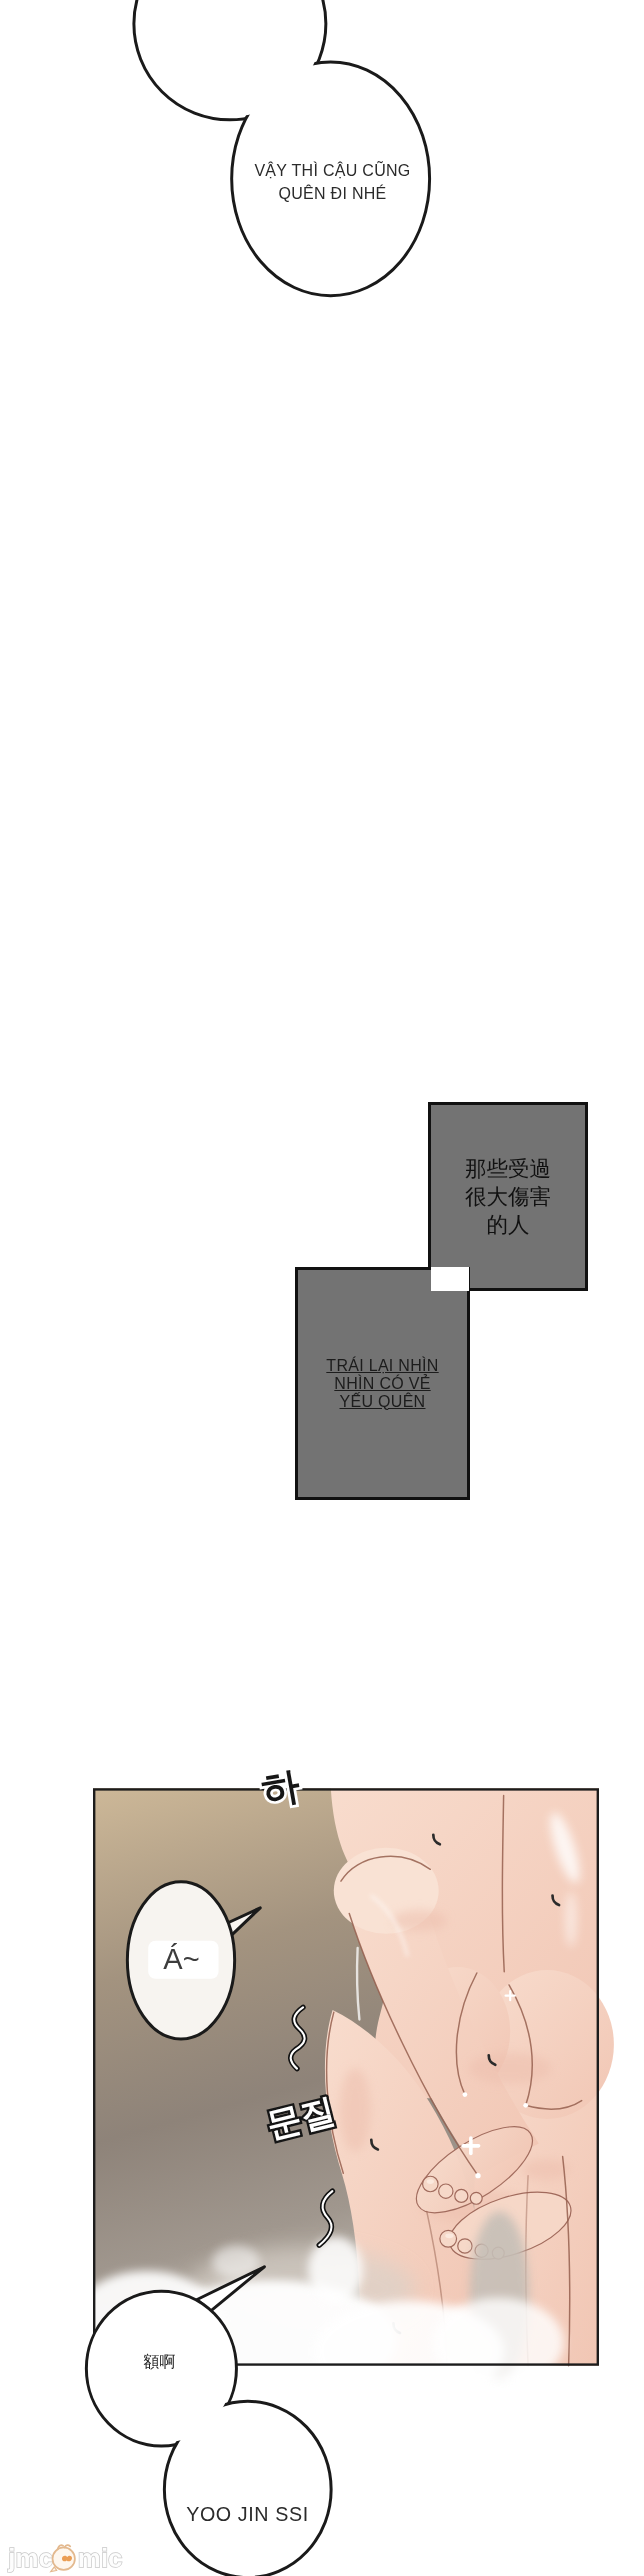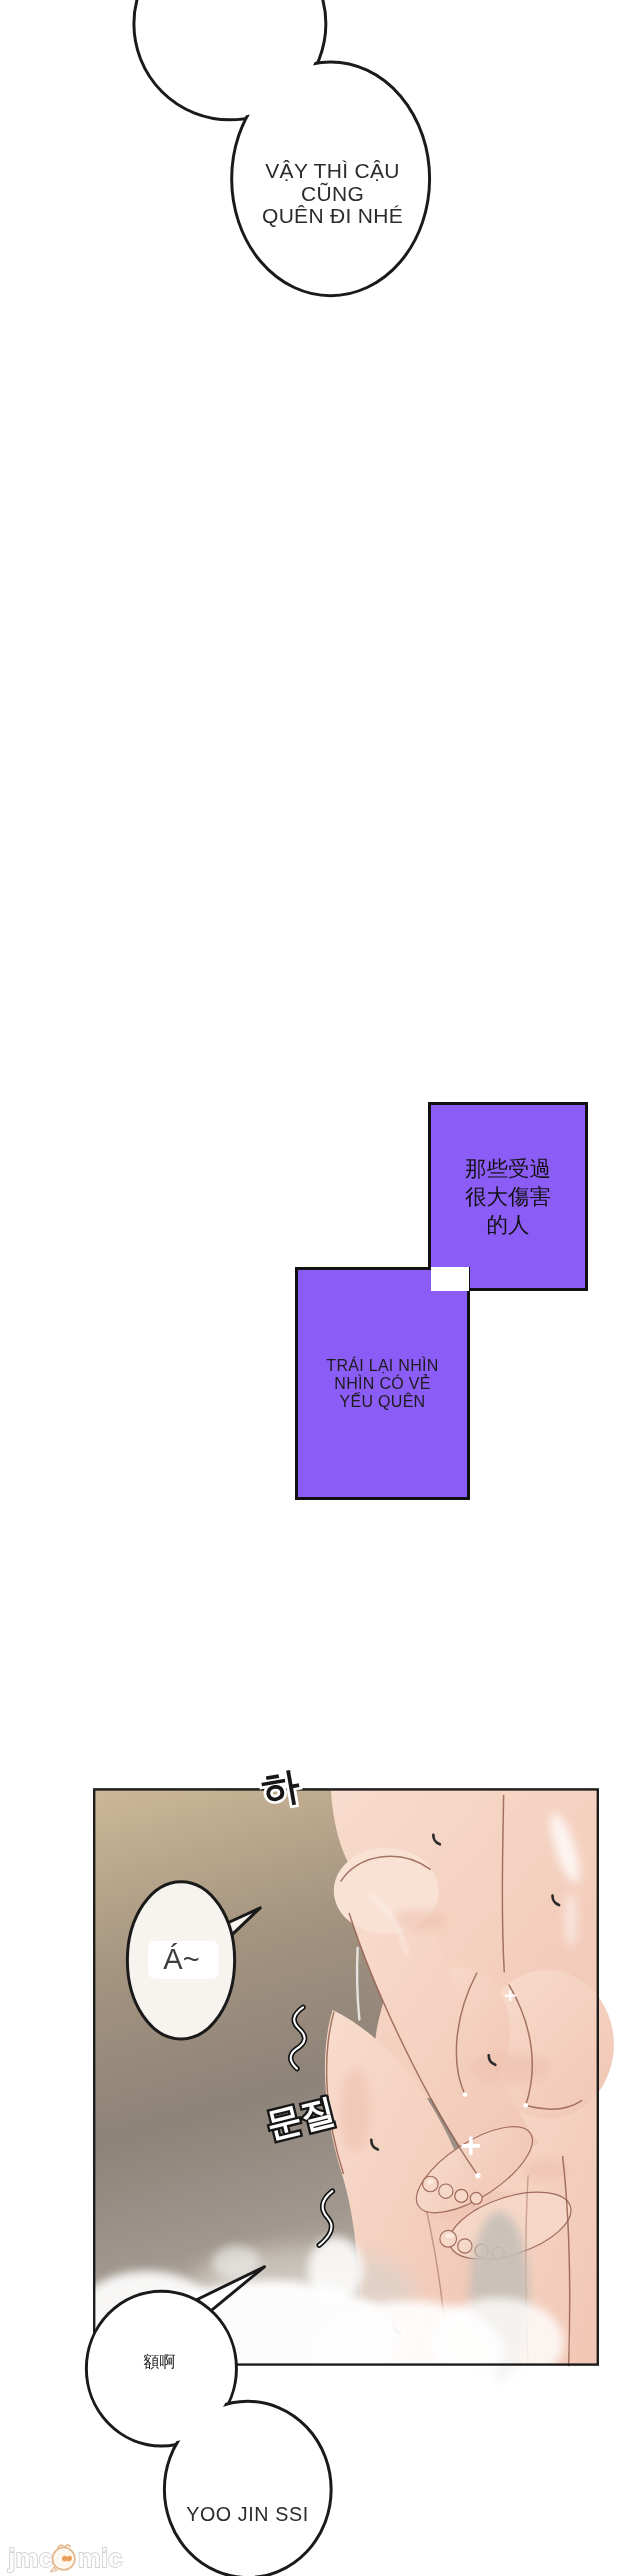--- a/index.html
+++ b/index.html
@@ -2,31 +2,31 @@
 <html style="font-size:9.5px"><head>
 <meta charset="utf-8">
 <style>
   html,body{margin:0;padding:0;background:#ffffff;}
   .page{position:relative;width:644px;height:2576px;background:#ffffff;overflow:hidden;
         font-family:"Liberation Sans","DejaVu Sans",sans-serif;}
   .abs{position:absolute;}
   svg{display:block;overflow:visible;}
   
   .bubble-text{position:absolute;text-align:center;color:#2b2b2b;}
-  .t-top{left:237px;top:160px;width:191px;font-size:21px;line-height:22.7px;letter-spacing:0.3px;}
+  .t-top{left:237px;top:160px;width:191px;font-size:16px;line-height:22.7px;letter-spacing:0.3px;}
   .t-scream{left:128px;top:1943px;width:107px;font-size:29px;color:#3d3d3d;}
   .t-moan{left:118px;top:2352px;width:83px;font-size:16px;color:#1f1f1f;}
   .t-name{left:176px;top:2475px;width:143px;font-size:19.7px;letter-spacing:0.6px;color:#2b2b2b;margin-top:28px;}
   
-  .nbox{position:absolute;box-sizing:border-box;background:#8b5cf6;border:3px solid #111111;
+  .nbox{position:absolute;box-sizing:border-box;background:#737373;border:3px solid #111111;
         display:flex;flex-direction:column;align-items:center;justify-content:center;}
   .box-cn{left:428px;top:1102px;width:160px;height:189px;}
   .box-cn .ln{font-size:21.5px;line-height:28px;color:#111;font-weight:500;}
   .box-vn{left:295px;top:1267px;width:175px;height:233px;}
-  .box-vn .ln{font-size:16px;line-height:18px;color:#1c1c1c;letter-spacing:0.3px;}
+  .box-vn .ln{font-size:16px;line-height:18px;color:#1c1c1c;letter-spacing:0.3px;text-decoration:underline;}
   .box-patch{left:431px;top:1267px;width:38px;height:24px;background:#ffffff;}
   
   .panel{left:93px;top:1788px;width:506px;height:578px;}
   .wm-wrap{left:3.6px;top:2541px;}
 </style>
 </head>
 <body>
 
 <div class="page">
 

